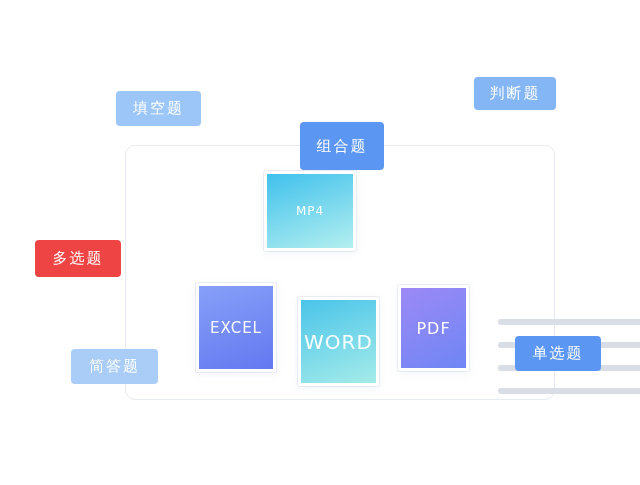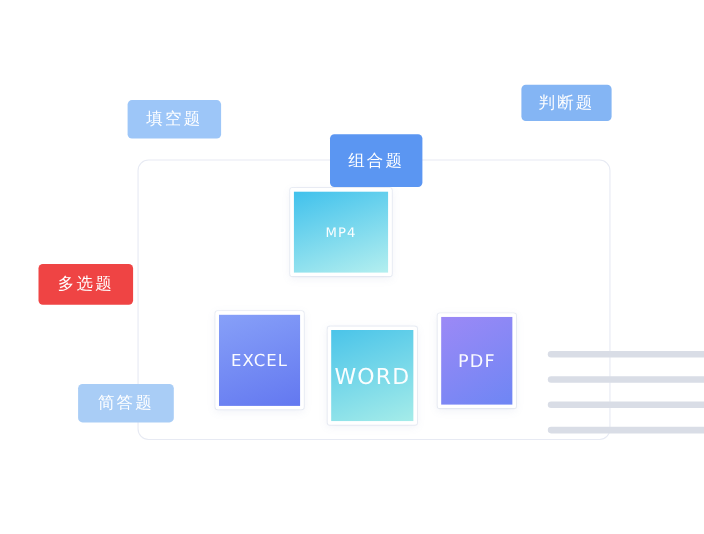--- a/index.html
+++ b/index.html
@@ -106,14 +106,17 @@
   </div>
   <div class="tag tag-combo" style="background: rgb(91, 150, 242);">
     <span>组合题</span>
   </div>
   <div class="tag tag-multi" style="background: #ef4444;">
     <span>多选题</span>
   </div>
   <div class="tag tag-short" style="background: rgb(169, 205, 246);">
     <span>简答题</span>
   </div>
+  <div class="tag tag-single" style="background: rgb(91, 150, 242);">
+    <span>单选题</span>
+  </div>
 
 </div>
 
 </body></html>

